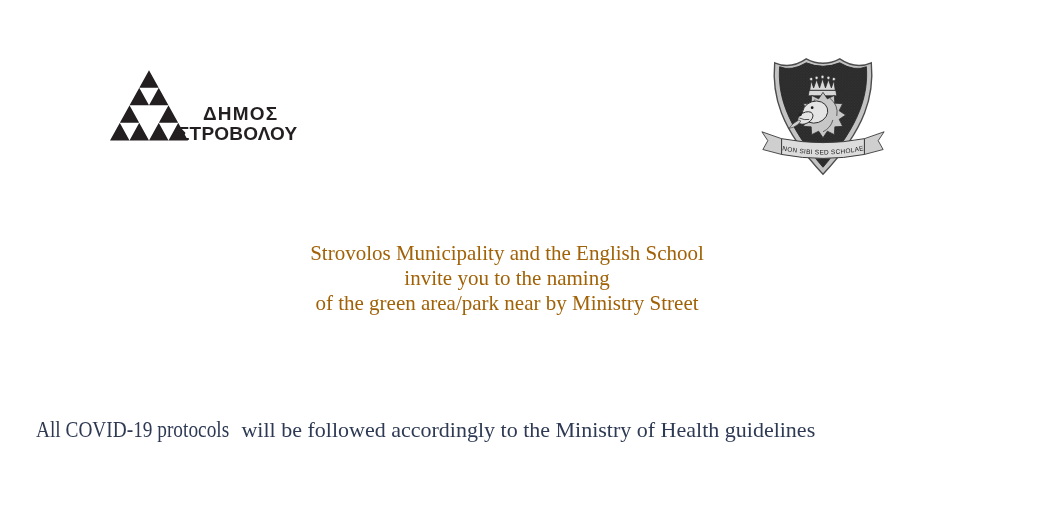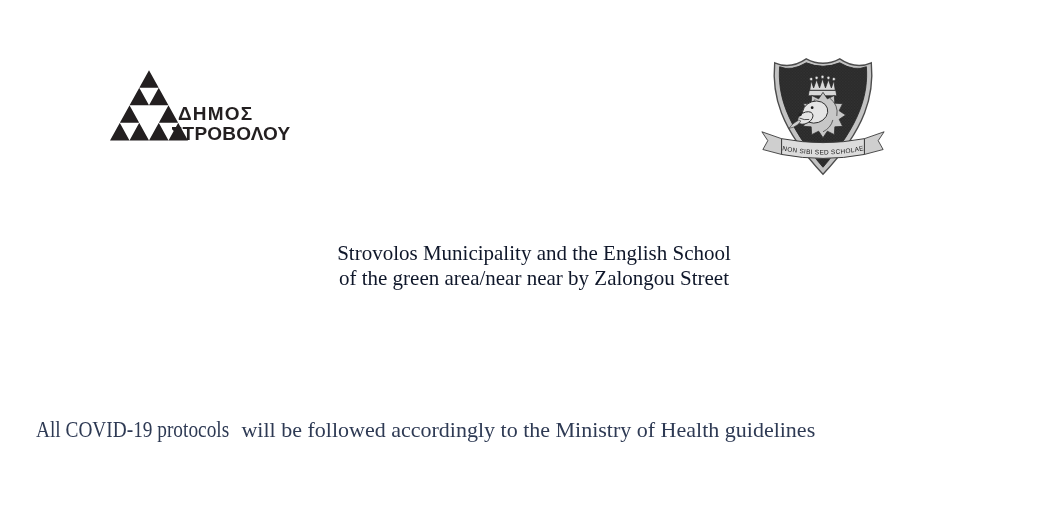--- a/index.html
+++ b/index.html
@@ -15,34 +15,33 @@
   .muni-triangle{position:absolute;left:110px;top:68px;}
   .muni-line{
     position:absolute;
     font-family:"Liberation Sans",sans-serif;
     font-weight:700;
     font-size:19px;
     color:#231f20;
     white-space:nowrap;
     line-height:1;
   }
-  .muni-line1{left:178px;top:104px;letter-spacing:1.2px;}
-  .muni-line2{left:171px;top:124px;letter-spacing:0.2px;}
+  .muni-line1{left:203px;top:104px;letter-spacing:1.2px;}
+  .muni-line2{left:178px;top:124px;letter-spacing:0.2px;}
   
   .crest{position:absolute;left:754px;top:54px;}
   .crest text{font-family:"Liberation Sans",sans-serif;}
   
   .invite{
     position:absolute;
     left:0;top:241px;width:1014px;
     text-align:center;
     font-size:21px;
     line-height:25px;
-    color:#0f172a;
-    padding-left:27px;
+    color:#a16207;
   }
   
   .covid{
     position:absolute;
     left:0;top:417px;width:1018px;
     text-align:left;
     font-size:22px;
     line-height:26px;
     color:#2e3a54;
     white-space:nowrap;
@@ -115,18 +114,19 @@
       <path d="M112,85 L132,78 L126,87 L131,96 L112,101 Z" fill="#cfcfcf" stroke="#3a3a3a" stroke-width="0.9"></path>
       <path d="M28,85 Q70,93 112,85 L112,101 Q70,109 28,101 Z" fill="#dcdcdc" stroke="#3a3a3a" stroke-width="1"></path>
       <text font-size="6.6" letter-spacing="0.3" fill="#1c1c1c">
         <textPath href="#mottoPath" startOffset="50%" text-anchor="middle">NON SIBI SED SCHOLAE</textPath>
       </text>
     </g>
   </svg>
 
   <div class="invite">
     <div>Strovolos Municipality and the English School</div>
-    <div>of the green area/near near by Zalongou Street</div>
+    <div>invite you to the naming</div>
+    <div>of the green area/park near by Ministry Street</div>
   </div>
 
   <div class="covid"><span class="covid-lead">All COVID-19 protocols</span><span class="covid-rest"> will be followed accordingly to the Ministry of Health guidelines</span></div>
 
 </div>
 
 </body></html>

